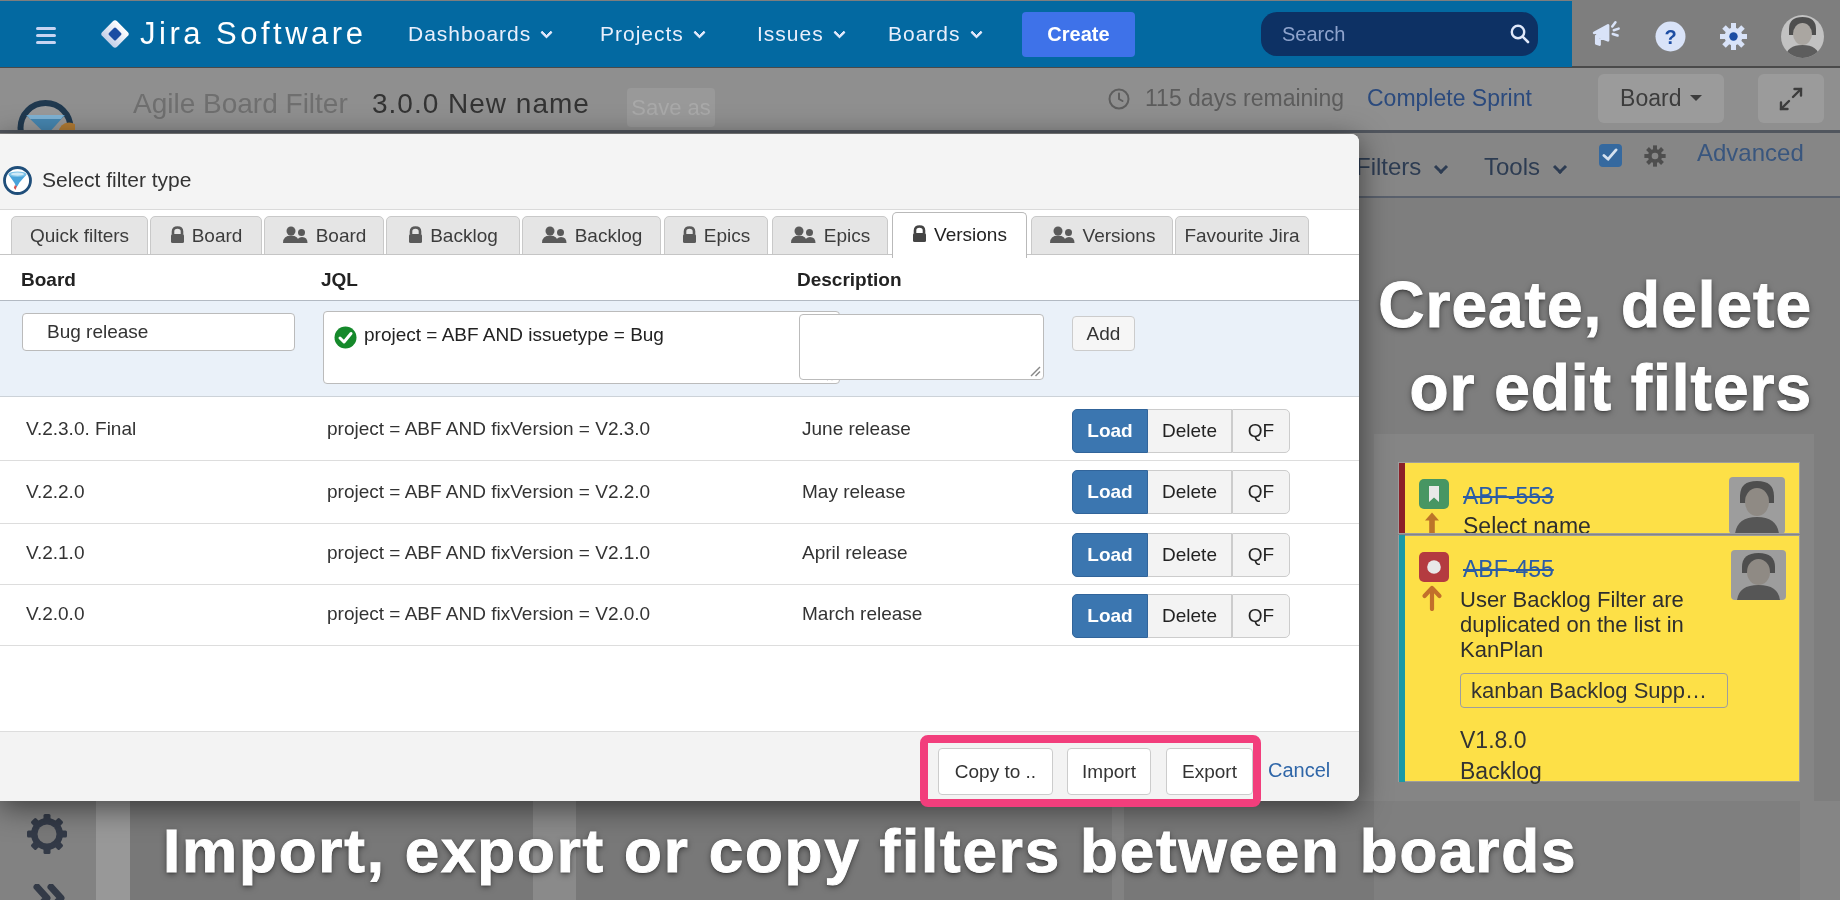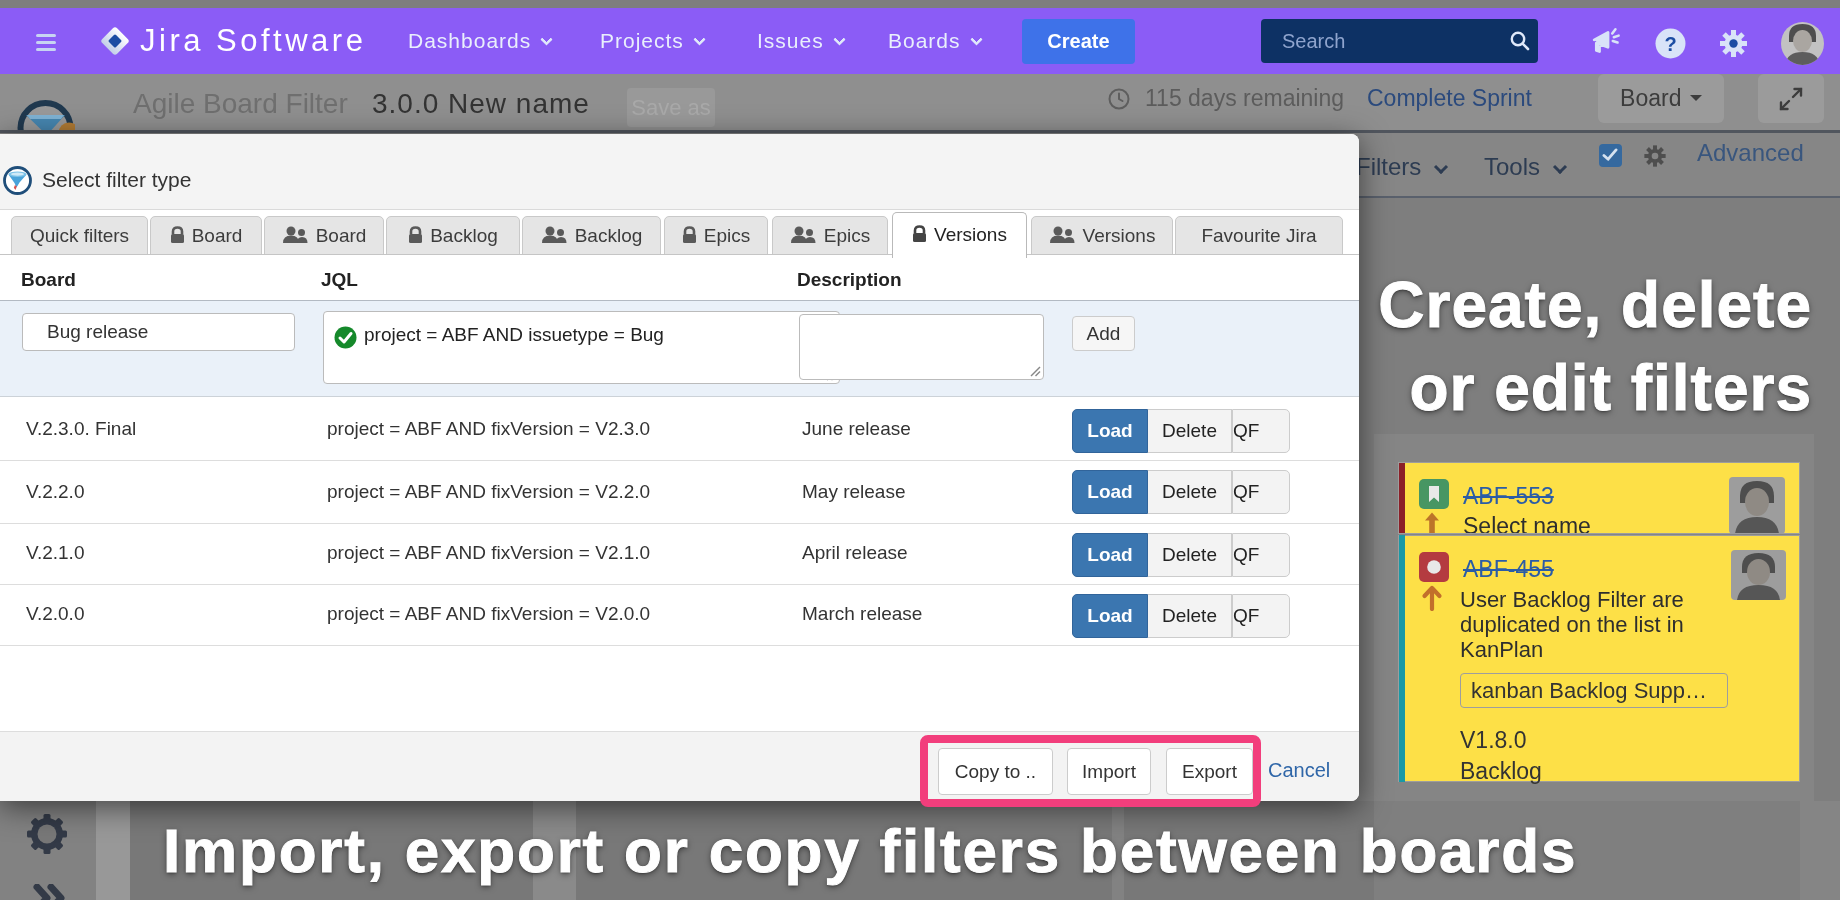--- a/index.html
+++ b/index.html
@@ -1,21 +1,21 @@
 <!DOCTYPE html>
 <html><head>
 <meta charset="utf-8">
 <style>
   * { margin:0; padding:0; box-sizing:border-box; }
   html,body { width:1840px; height:900px; overflow:hidden; background:#7e7e7e;
     font-family:"Liberation Sans", sans-serif; }
   .abs { position:absolute; }
   #stage { position:relative; width:1840px; height:900px; }
   
-  #nav { left:0; top:8px; width:1840px; height:66px; background:#8b5cf6; z-index:5; }
+  #nav { left:0; top:1px; width:1572px; height:66px; background:#0369a1; z-index:5; }
   .bar { position:absolute; left:36px; width:20px; height:3px; background:#c7d4f2; border-radius:2px; }
   .navitem { position:absolute; top:0; height:66px; line-height:66px; color:#e9effc; font-size:21px; letter-spacing:1px; font-weight:500; }
   .chev { display:inline-block; width:9px; height:9px; border-right:3px solid #dfe7fa; border-bottom:3px solid #dfe7fa; transform:rotate(45deg); margin-left:11px; vertical-align:4px; border-radius:1px; }
   
   #phead { left:0; top:66px; width:1840px; height:64px; background:#8f8f8f; border-top:2px solid #4a4a4a; z-index:1; }
   #pheadline { left:0; top:130px; width:1840px; height:3px; background:#51565e; z-index:1; }
   #toolbar { left:0; top:133px; width:1840px; height:65px; background:#868686; border-bottom:2px solid #59606c; z-index:1; }
   #board { left:0; top:200px; width:1840px; height:601px; background:#7e7e7e; z-index:1; }
   #bstrip { left:0; top:801px; width:1840px; height:99px; background:#787878; z-index:1; }
   .card { position:absolute; background:#fde047; border:1px solid #9d9d9d; }
@@ -33,21 +33,21 @@
   .rowline { position:absolute; left:0; width:1359px; height:1px; background:#ddd; }
   .rtxt { position:absolute; font-size:19px; color:#333; }
   .btn { position:absolute; font-size:19px; color:#333; text-align:center; background:#f6f6f6; border:1px solid #ccc; border-radius:4px; }
   #mfoot { left:0; top:597px; width:1359px; height:70px; background:#f3f3f3; border-top:1px solid #ddd; border-radius:0 0 8px 0; }
   
   .caption { position:absolute; color:#fff; font-weight:bold; z-index:20; -webkit-text-stroke:1px #fff;
     text-shadow:0 2px 6px rgba(0,0,0,0.5), 0 1px 2px rgba(0,0,0,0.4); }
   .grp { position:absolute; left:1072px; width:218px; height:44px;border-radius:11px; }
   .gload { position:absolute; left:0; width:76px; height:44px; background:#3b76b0; border:1px solid #31649a; border-radius:5px 0 0 5px; color:#fff; font-weight:bold; font-size:19px; text-align:center; line-height:42px; }
   .gdel { position:absolute; left:76px; width:84px; height:44px; background:#f3f3f3; border:1px solid #ccc; border-left:none; color:#222; font-size:19px; text-align:center; line-height:42px; }
-  .gqf { position:absolute; left:160px; width:58px; height:44px; background:#f3f3f3; border:1px solid #ccc; border-radius:0 5px 5px 0; color:#222; font-size:19px; text-align:left; line-height:42px; }
+  .gqf { position:absolute; left:160px; width:58px; height:44px; background:#f3f3f3; border:1px solid #ccc; border-radius:0 5px 5px 0; color:#222; font-size:19px; text-align:center; line-height:42px; }
   #pinkbox { left:920px; top:735px; width:341px; height:72px; border:8px solid #f23e7c; border-radius:8px; z-index:21; }
 </style>
 </head>
 <body>
 <div id="stage">
   <div class="abs" id="nav">
     <div class="bar" style="top:26px"></div>
       <div class="bar" style="top:33px"></div>
       <div class="bar" style="top:40px"></div>
     <svg class="abs" style="left:96px;top:14px" width="38" height="38" viewBox="0 0 38 38">
@@ -59,21 +59,21 @@
         </defs>
       <rect x="8.5" y="8.5" width="21" height="21" rx="3" fill="url(#jg)" transform="rotate(45 19 19)"></rect>
       <rect x="14" y="14" width="10" height="10" rx="1.5" fill="#1c4da3" transform="rotate(45 19 19)"></rect>
     </svg>
     <div class="navitem" style="left:140px;font-size:31px;letter-spacing:3.5px;font-weight:500;color:#fff">Jira Software</div>
     <div class="navitem" style="left:408px">Dashboards<span class="chev"></span></div>
     <div class="navitem" style="left:600px">Projects<span class="chev"></span></div>
     <div class="navitem" style="left:757px">Issues<span class="chev"></span></div>
     <div class="navitem" style="left:888px">Boards<span class="chev"></span></div>
     <div class="abs" style="left:1022px;top:11px;width:113px;height:45px;background:#3e72e9;border-radius:4px;color:#fff;font-size:20px;font-weight:bold;text-align:center;line-height:45px">Create</div>
-    <div class="abs" style="left:1261px;top:11px;width:277px;height:44px;background:#0d3164;border-radius:4px;padding-left:47px;">
+    <div class="abs" style="left:1261px;top:11px;width:277px;height:44px;background:#0d3164;border-radius:16px;padding-left:47px;">
       <div class="abs" style="left:21px;top:0;height:44px;line-height:44px;color:#8fa4cd;font-size:20px">Search</div>
       <svg class="abs" style="left:248px;top:11px" width="22" height="22" viewBox="0 0 22 22">
         <circle cx="9" cy="9" r="6.2" fill="none" stroke="#dfe8fa" stroke-width="2.4"></circle>
         <line x1="13.6" y1="13.6" x2="19" y2="19" stroke="#dfe8fa" stroke-width="2.6" stroke-linecap="round"></line>
       </svg>
     </div>
     <svg class="abs" style="left:1591px;top:17px" width="34" height="34" viewBox="0 0 32 32">
       <path d="M3 14 L16 7 L16 21 L5 17 L5 24 L8 25 L8 18" fill="#d9e3f8" stroke="#d9e3f8" stroke-width="2.6" stroke-linejoin="round" stroke-linecap="round"></path>
       <g stroke="#d9e3f8" stroke-width="2.4" stroke-linecap="round">
         <line x1="20" y1="8" x2="23" y2="4"></line>
@@ -282,21 +282,21 @@
     <div class="tab tabact" style="left:892px;width:135px"><svg width="15" height="18" viewBox="0 0 15 18" style="vertical-align:-2px;margin-right:7px">
           <path d="M3 8 L3 5.5 Q3 1.5 7.5 1.5 Q12 1.5 12 5.5 L12 8" fill="none" stroke="#444" stroke-width="2.6"></path>
           <rect x="1" y="8" width="13" height="9" rx="1.5" fill="#444"></rect>
         </svg>Versions</div>
     <div class="tab" style="left:1031px;width:142px"><svg width="27" height="18" viewBox="0 0 27 18" style="vertical-align:-2px;margin-right:7px">
           <circle cx="9" cy="5" r="4.5" fill="#5a5a5a"></circle>
           <path d="M1 17 Q1 9.5 9 9.5 Q17 9.5 17 17 Z" fill="#5a5a5a"></path>
           <circle cx="19.5" cy="6.5" r="3.5" fill="#5a5a5a"></circle>
           <path d="M15 17 Q15 11 20 11 Q25.5 11 25.5 17 Z" fill="#5a5a5a"></path>
         </svg>Versions</div>
-    <div class="tab" style="left:1175px;width:168px">Favourite Jira</div>
+    <div class="tab" style="left:1175px;width:134px">Favourite Jira</div>
     <div class="abs" id="tabline"></div>
     <div class="hcol" style="left:21px">Board</div>
     <div class="hcol" style="left:321px">JQL</div>
     <div class="hcol" style="left:797px">Description</div>
     <div class="abs" id="hline"></div>
     <div class="abs" id="bluerow">
       <div class="abs" style="left:22px;top:12px;width:273px;height:38px;background:#fff;border:1px solid #bbb;border-radius:4px;font-size:19px;color:#333;line-height:36px;padding-left:24px">Bug release</div>
       <div class="abs" style="left:323px;top:10px;width:517px;height:73px;background:#fff;border:1px solid #bbb;border-radius:4px;">
         <svg style="position:absolute;left:10px;top:14px" width="23" height="23" viewBox="0 0 23 23">
           <circle cx="11.5" cy="11.5" r="11" fill="#15892b"></circle>

